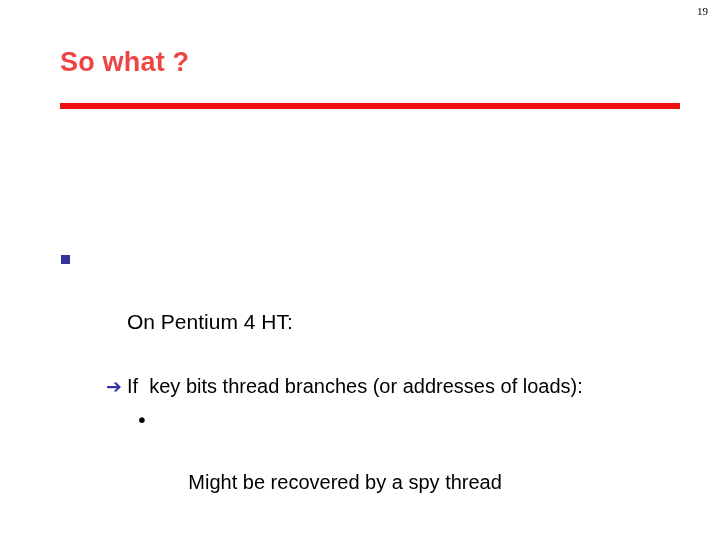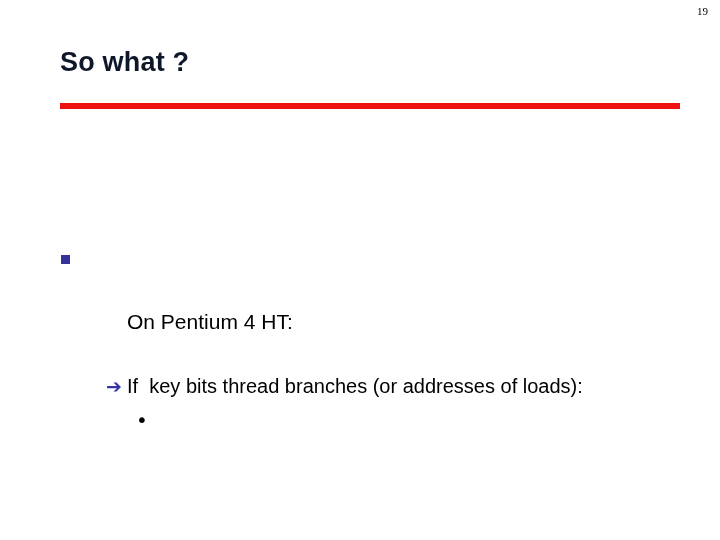--- a/index.html
+++ b/index.html
@@ -36,21 +36,21 @@
   }
 
   
   .title {
     position: absolute;
     left: 60px;
     top: 47px;
     font-family: "Liberation Sans", sans-serif;
     font-size: 27px;
     font-weight: bold;
-    color: #0f172a;
+    color: #ef4444;
     letter-spacing: 0.2px;
     white-space: pre;
   }
 
   
   .rule {
     position: absolute;
     left: 60px;
     top: 103px;
     width: 620px;
@@ -145,16 +145,17 @@
       <span class="text">On Pentium 4 HT:</span>
     </div>
 
     <div class="lvl2">
       <span class="marker">➔</span>
       <span class="text">If  key bits thread branches (or addresses of loads):</span>
     </div>
 
     <div class="lvl3">
       <span class="marker">•</span>
+      <span class="text">Might be recovered by a spy thread</span>
     </div>
 
   </div>
 </div>
 
 </body></html>

